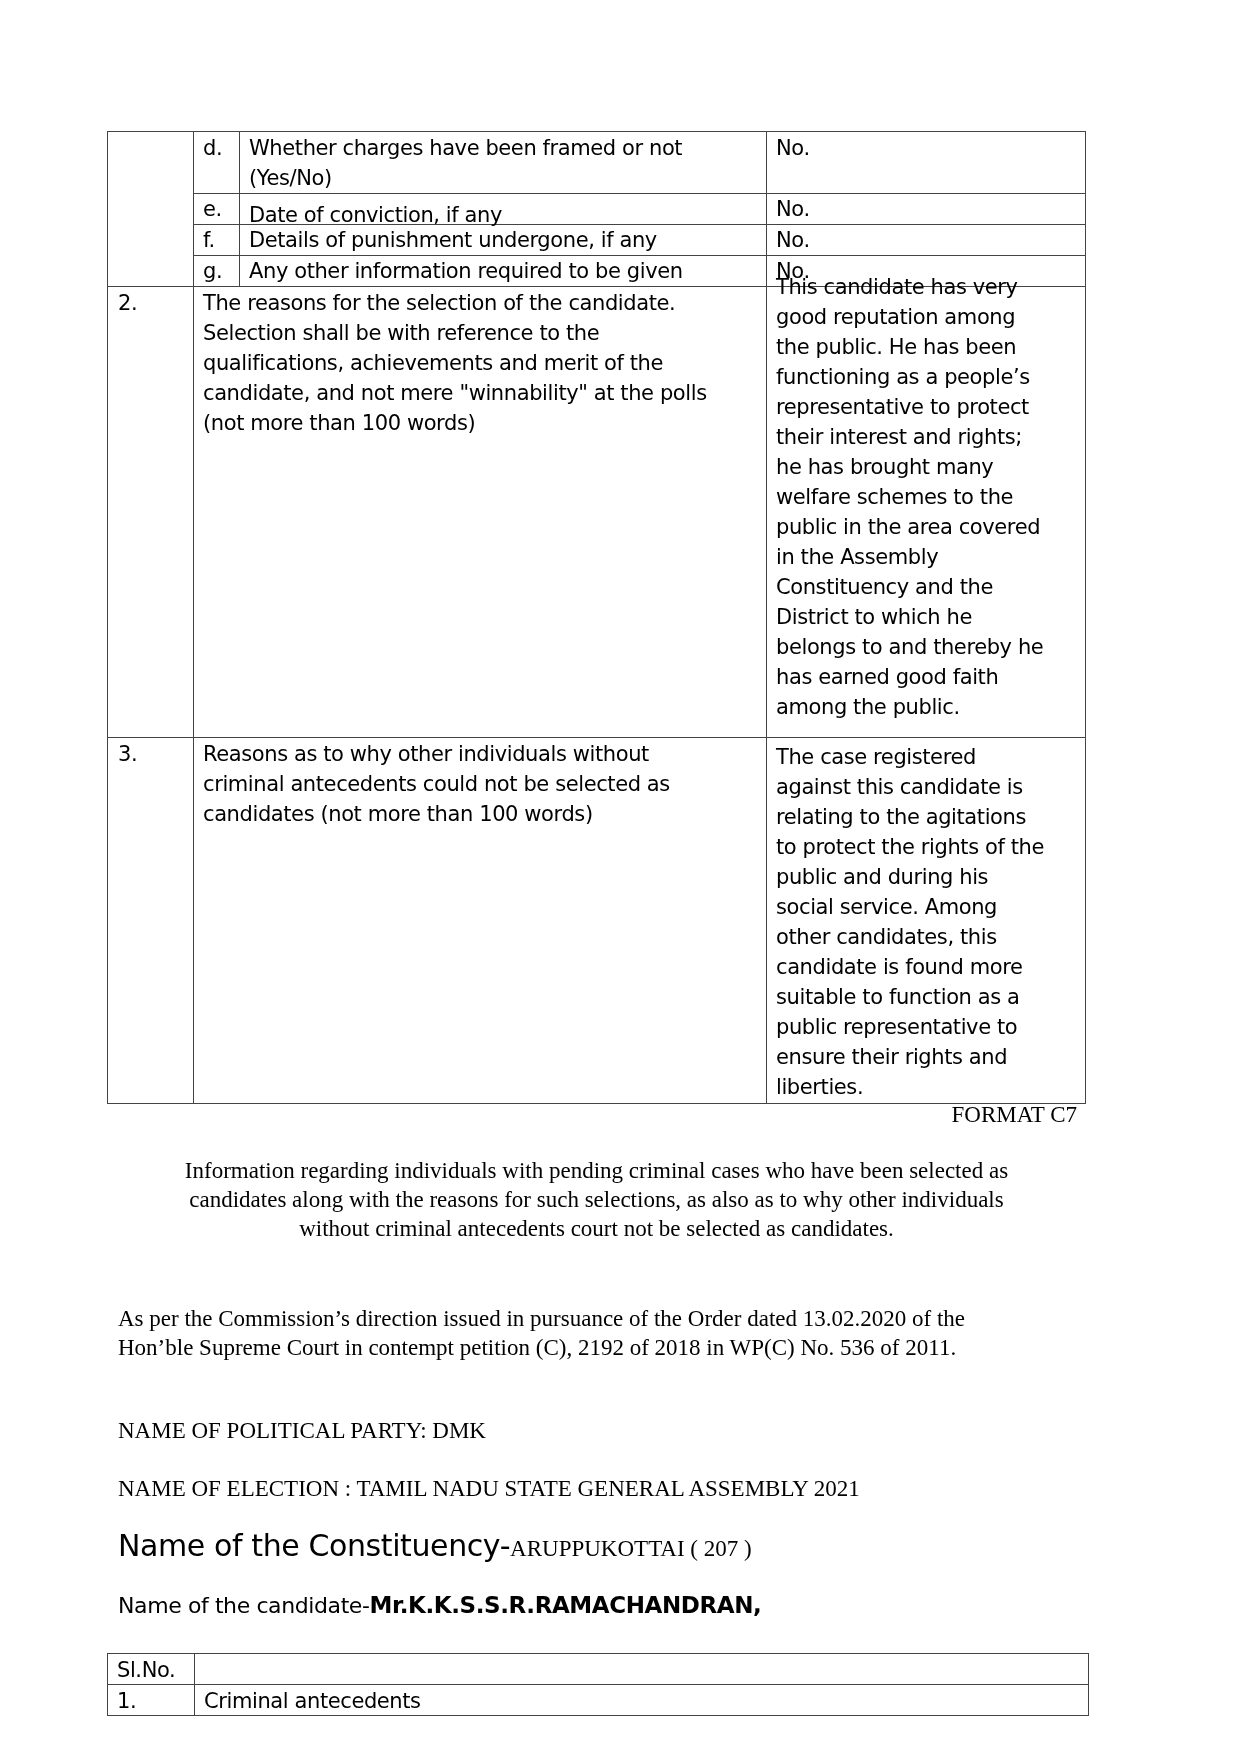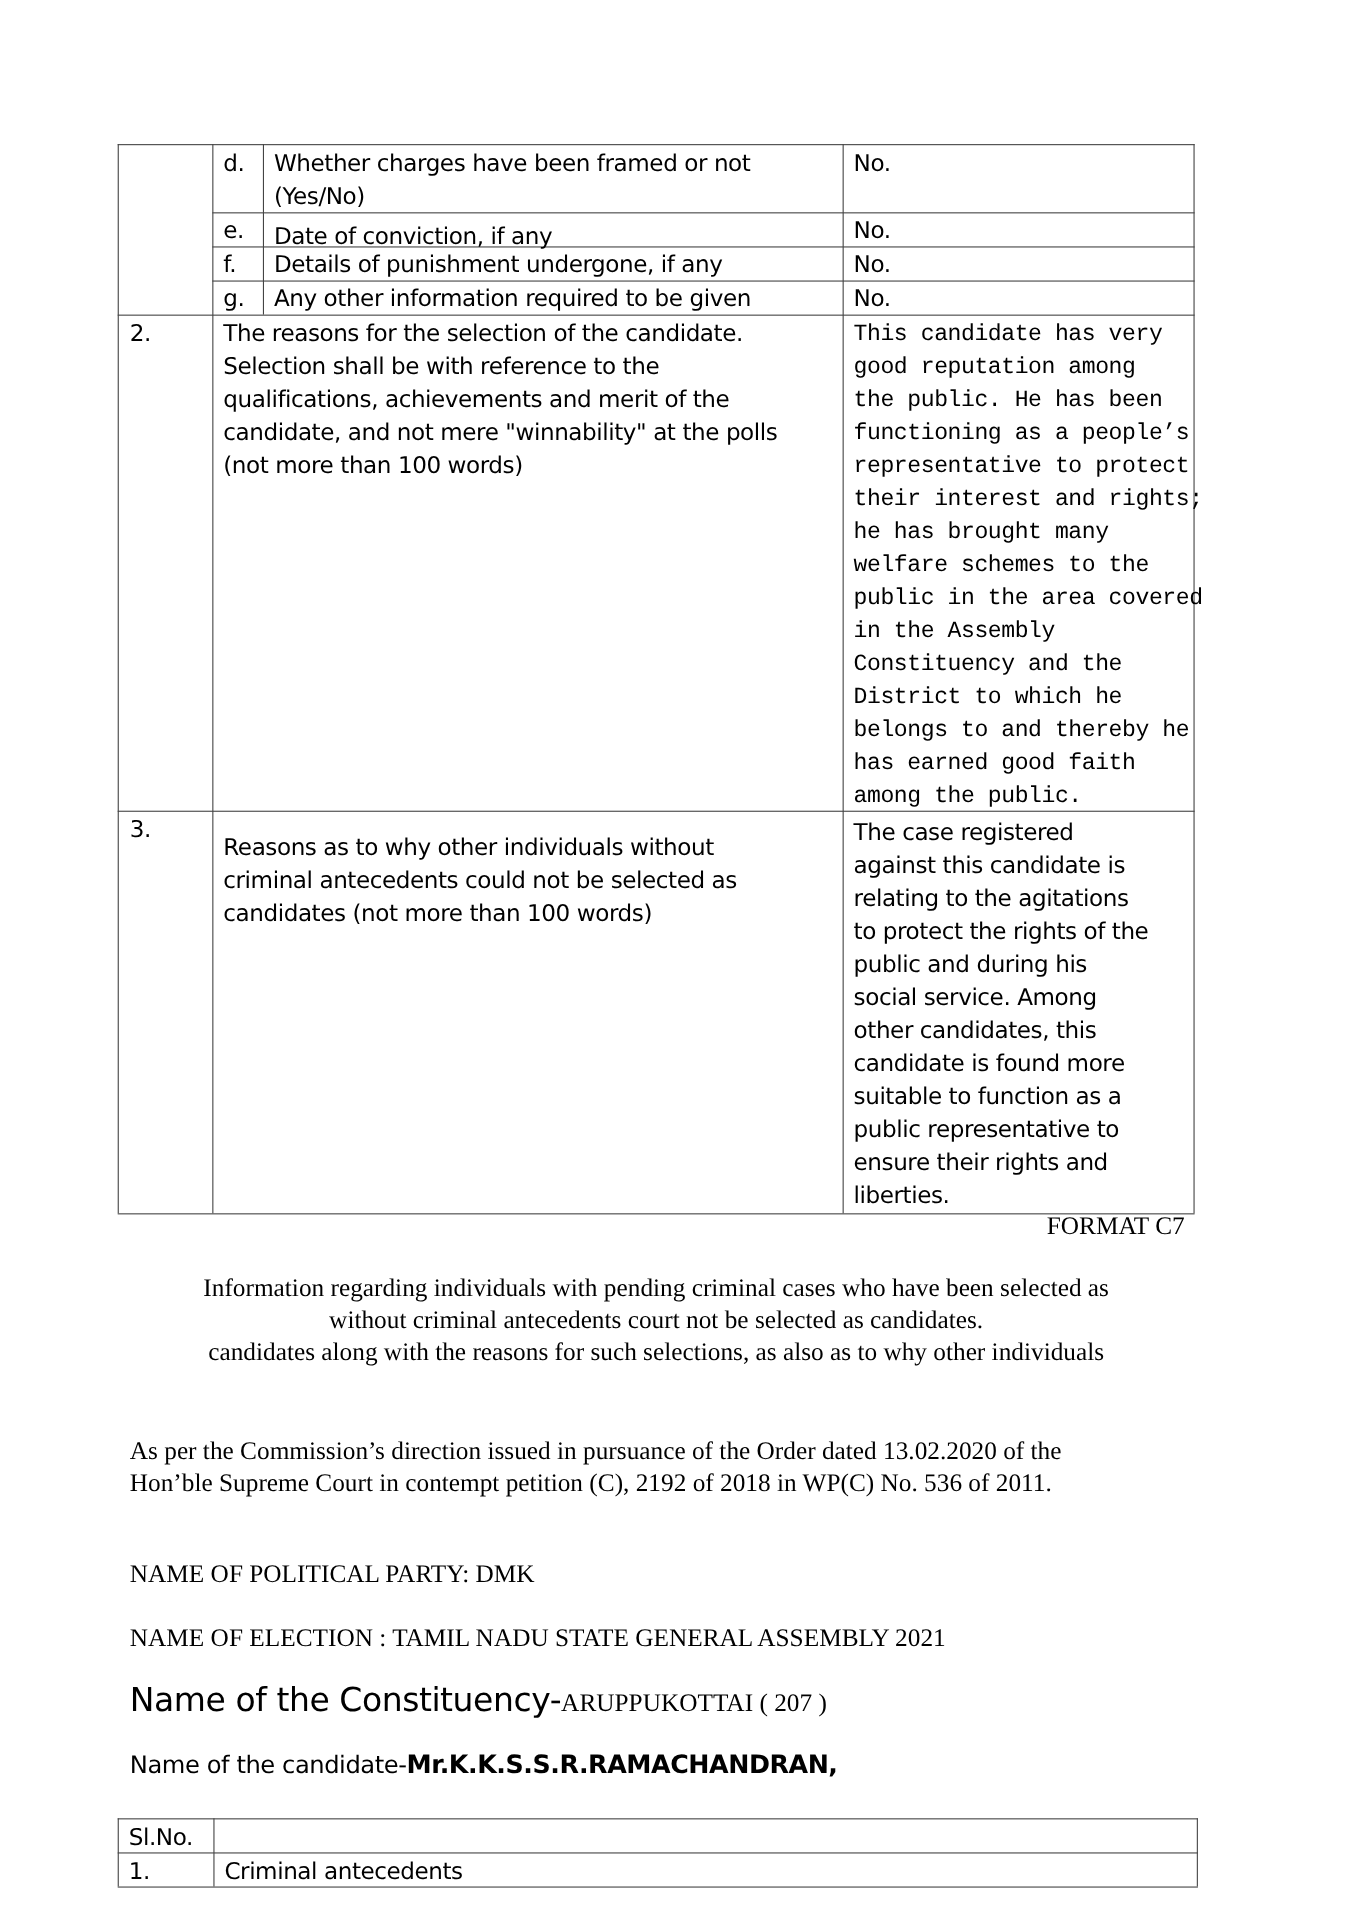--- a/index.html
+++ b/index.html
@@ -51,40 +51,40 @@
   <div class="abs sans" style="left:776px; top:256px;">No.</div>
 
   <div class="abs sans" style="left:118px; top:288px;">2.</div>
   <div class="abs sans" style="left:203px; top:288px;">
     <span class="line">The reasons for the selection of the candidate.</span>
     <span class="line">Selection shall be with reference to the</span>
     <span class="line">qualifications, achievements and merit of the</span>
     <span class="line">candidate, and not mere "winnability" at the polls</span>
     <span class="line">(not more than 100 words)</span>
   </div>
-  <div class="abs sans" style="left:776px; top:290px;font-family:Liberation Mono, monospace;">
+  <div class="abs sans" style="left:776px; top:272px;">
     <span class="line">This candidate has very</span>
     <span class="line">good reputation among</span>
     <span class="line">the public. He has been</span>
     <span class="line">functioning as a people’s</span>
     <span class="line">representative to protect</span>
     <span class="line">their interest and rights;</span>
     <span class="line">he has brought many</span>
     <span class="line">welfare schemes to the</span>
     <span class="line">public in the area covered</span>
     <span class="line">in the Assembly</span>
     <span class="line">Constituency and the</span>
     <span class="line">District to which he</span>
     <span class="line">belongs to and thereby he</span>
     <span class="line">has earned good faith</span>
     <span class="line">among the public.</span>
   </div>
 
   <div class="abs sans" style="left:118px; top:739px;">3.</div>
-  <div class="abs sans" style="left:203px; top:739px;margin-top:16px;">
+  <div class="abs sans" style="left:203px; top:739px;">
     <span class="line">Reasons as to why other individuals without</span>
     <span class="line">criminal antecedents could not be selected as</span>
     <span class="line">candidates (not more than 100 words)</span>
   </div>
   <div class="abs sans" style="left:776px; top:742px;">
     <span class="line">The case registered</span>
     <span class="line">against this candidate is</span>
     <span class="line">relating to the agitations</span>
     <span class="line">to protect the rights of the</span>
     <span class="line">public and during his</span>
@@ -95,22 +95,22 @@
     <span class="line">public representative to</span>
     <span class="line">ensure their rights and</span>
     <span class="line">liberties.</span>
   </div>
 </div>
 
 <div class="abs serif" style="right:164px; top:1100px;">FORMAT C7</div>
 
 <div class="abs serif" style="left:107px; width:979px; top:1156px; text-align:center;">
   <span class="line">Information regarding individuals with pending criminal cases who have been selected as</span>
+  <span class="line">candidates along with the reasons for such selections, as also as to why other individuals</span>
   <span class="line">without criminal antecedents court not be selected as candidates.</span>
-  <span class="line">candidates along with the reasons for such selections, as also as to why other individuals</span>
 </div>
 
 <div class="abs serif" style="left:118px; top:1304px;">
   <span class="line">As per the Commission’s direction issued in pursuance of the Order dated 13.02.2020 of the</span>
   <span class="line">Hon’ble Supreme Court in contempt petition (C), 2192 of 2018 in WP(C) No. 536 of 2011.</span>
 </div>
 
 <div class="abs serif" style="left:118px; top:1416px;">NAME OF POLITICAL PARTY: DMK</div>
 <div class="abs serif" style="left:118px; top:1474px;">NAME OF ELECTION : TAMIL NADU STATE GENERAL ASSEMBLY 2021</div>
 

